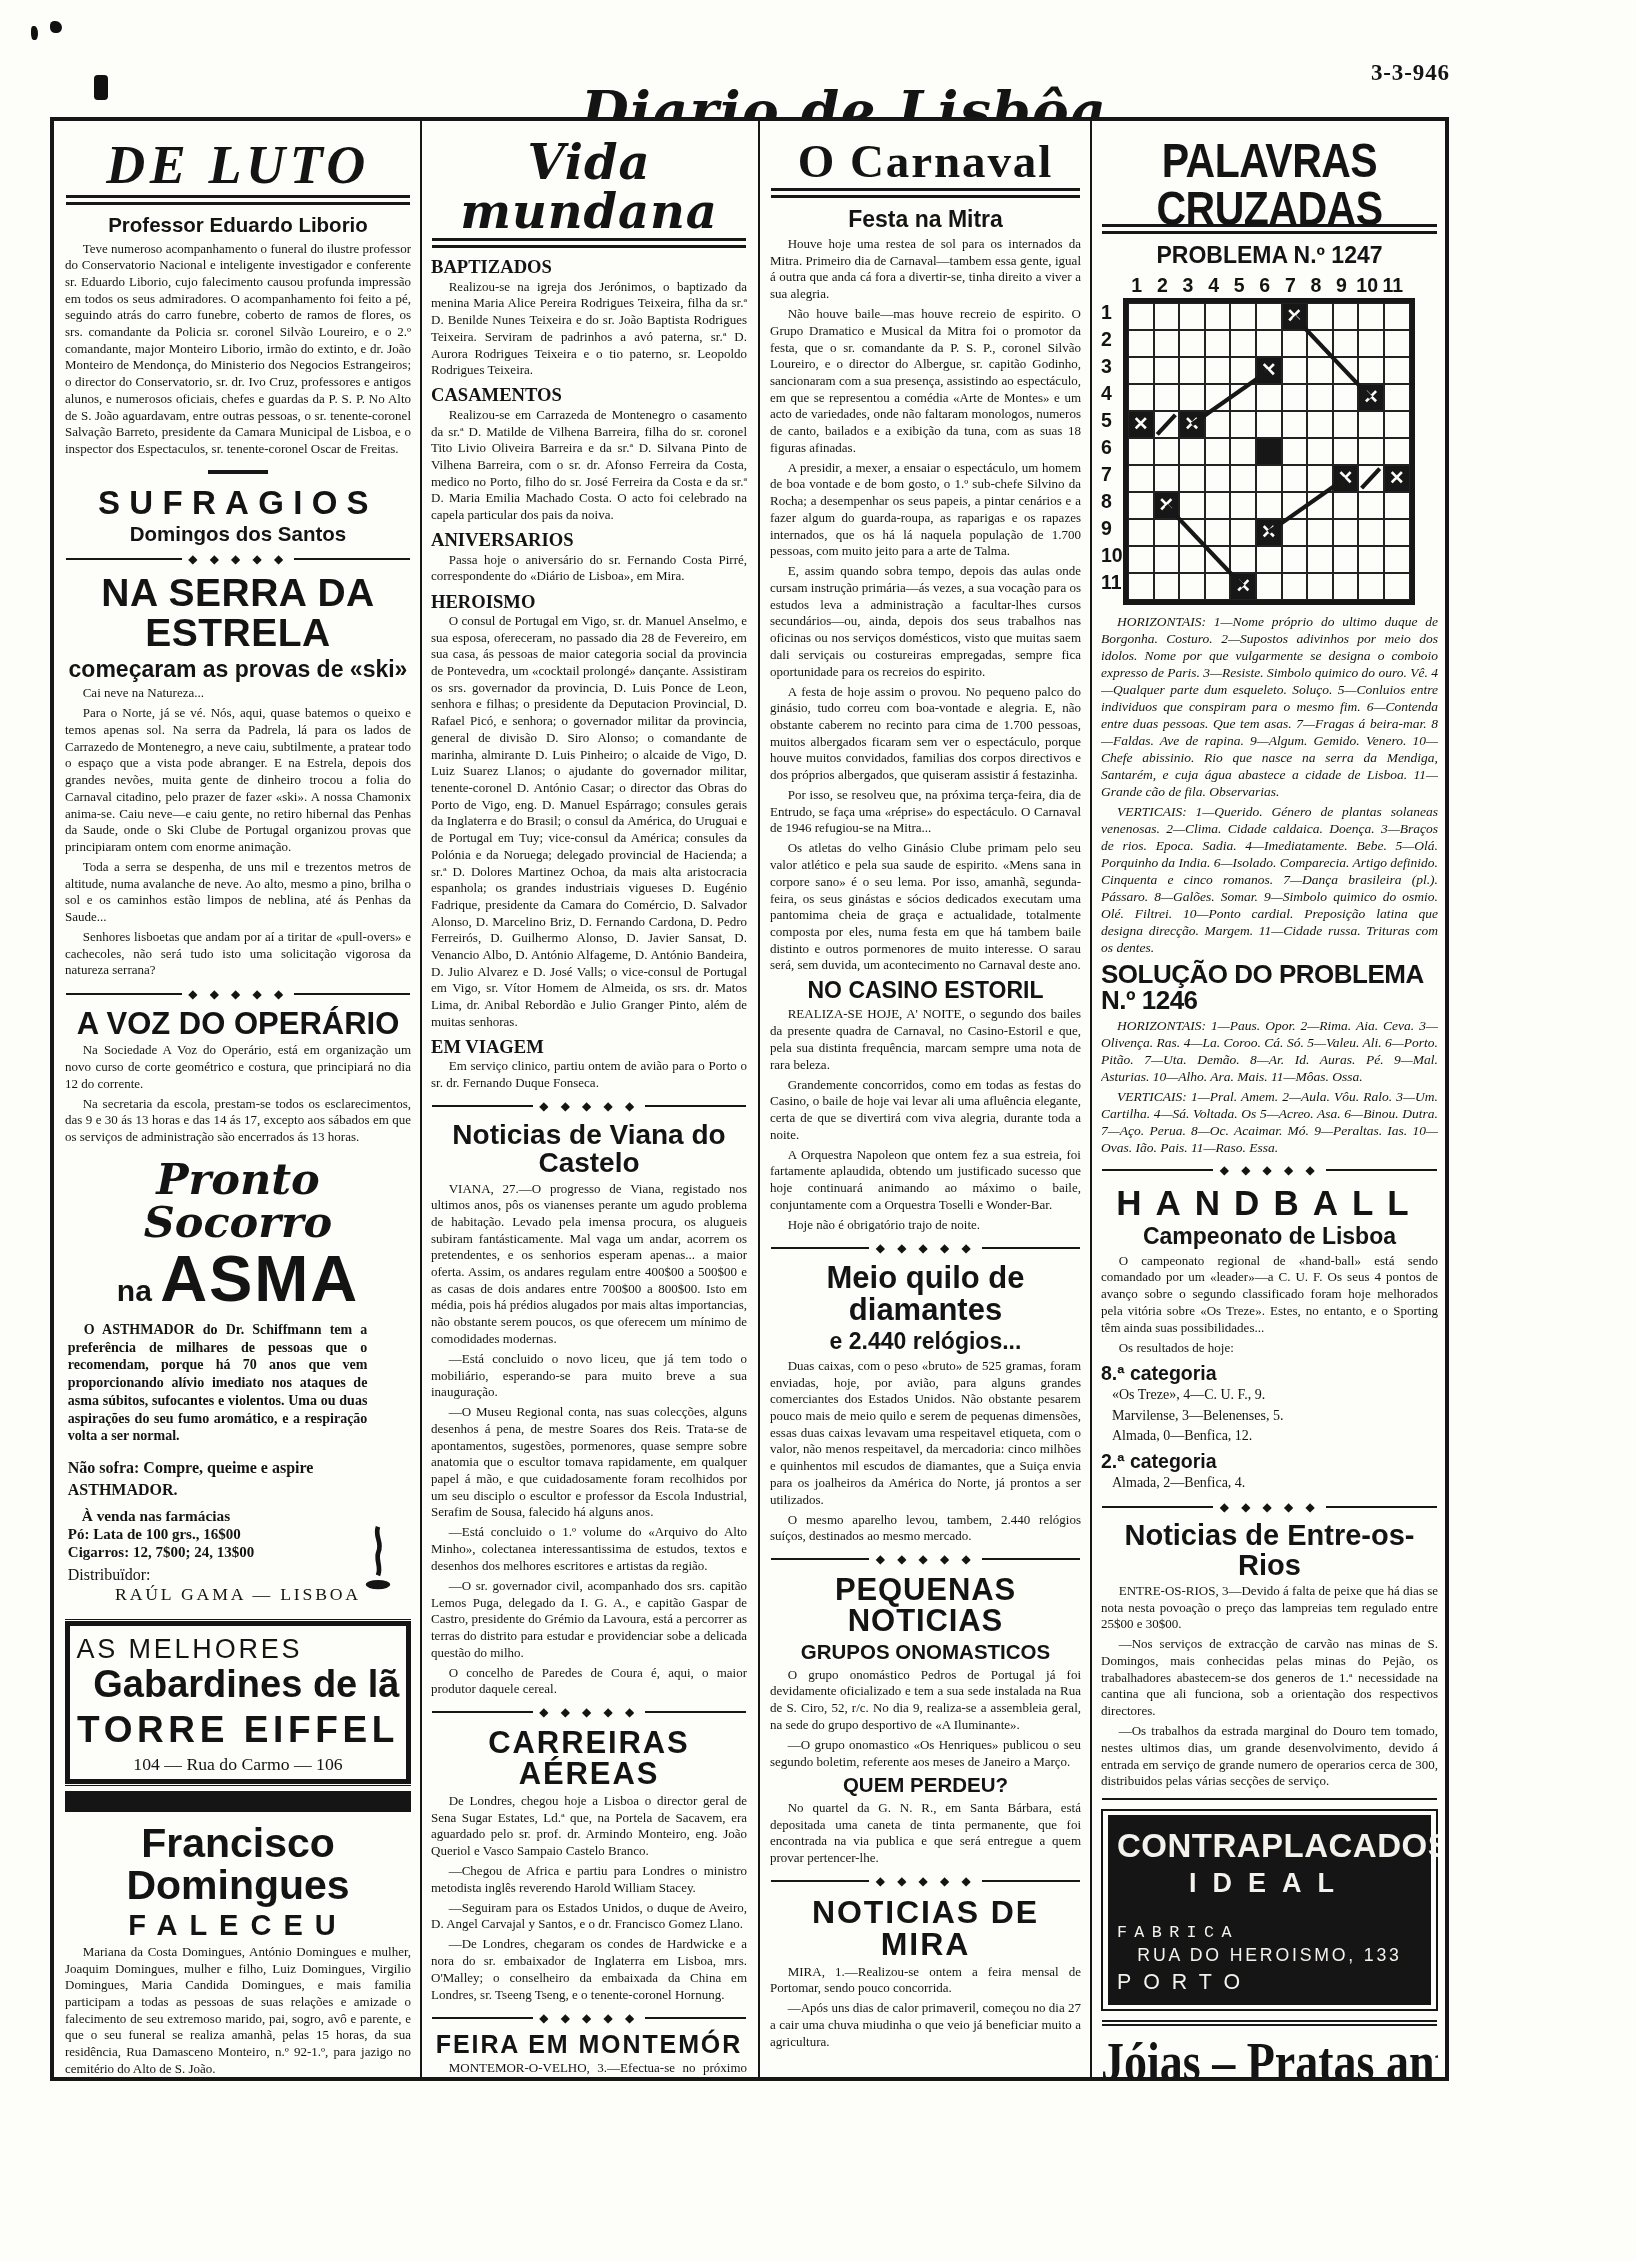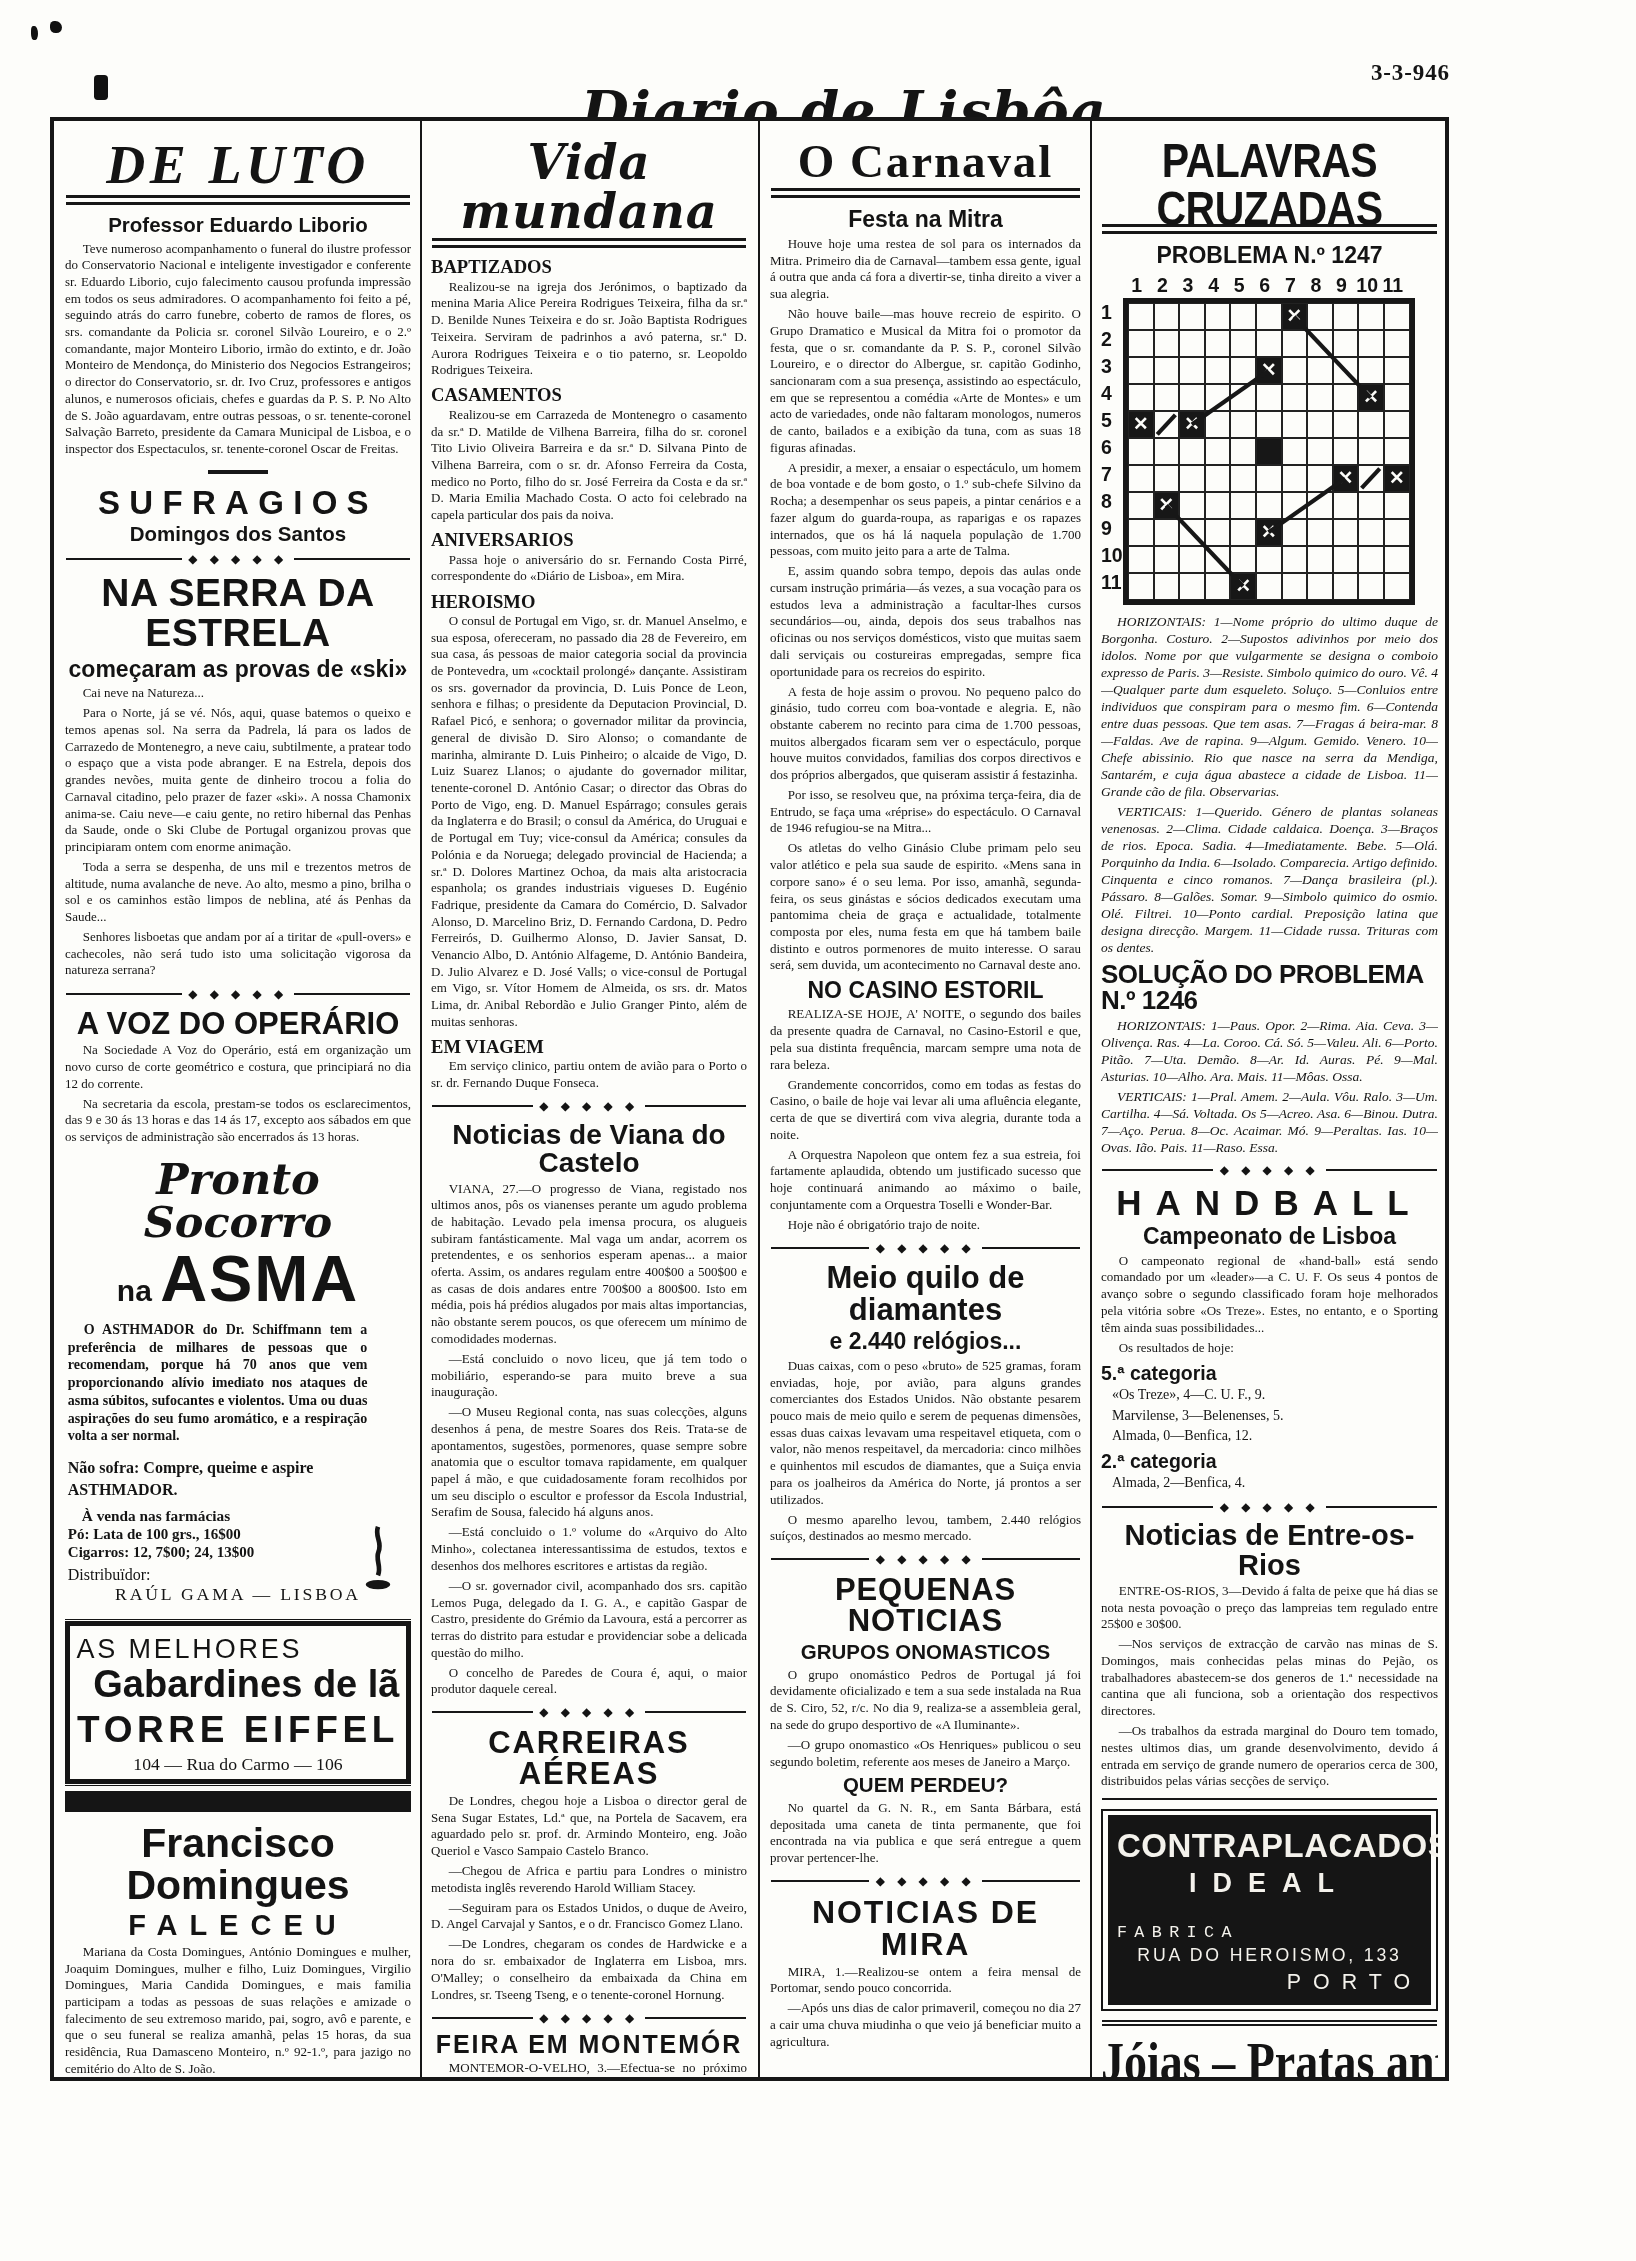--- a/index.html
+++ b/index.html
@@ -82,21 +82,21 @@
   .torre-melhores{font-family:"Liberation Sans",sans-serif;font-size:27px;letter-spacing:2.8px;}
   .torre-gab{font-family:"Liberation Sans",sans-serif;font-weight:bold;font-size:38px;text-align:right;line-height:1.05;}
   .torre-name{font-family:"Liberation Sans",sans-serif;font-weight:bold;font-size:37px;letter-spacing:4.6px;text-align:center;margin-top:3.7px;}
   .torre-addr{font-size:17.7px;text-align:center;margin-top:2.8px;}
   .ad-contra{border:2.8px solid #151515;padding:4.6px;}
   .contra-inner{background:#151515;color:#f4f2ec;padding:12px 9.3px 10.2px;}
   .contra-title{font-family:"Liberation Sans",sans-serif;font-weight:bold;font-size:33px;text-align:center;letter-spacing:0.5px;}
   .contra-ideal{font-family:"Liberation Sans",sans-serif;font-weight:bold;font-size:27px;text-align:center;letter-spacing:16px;margin-top:2.8px;}
   .contra-fab{font-family:Liberation Mono, monospace;font-size:16.7px;letter-spacing:7.4px;margin-top:24px;}
   .contra-rua{font-family:"Liberation Sans",sans-serif;font-size:17.7px;letter-spacing:2.8px;text-align:center;margin-top:2.8px;}
-  .contra-porto{font-family:"Liberation Sans",sans-serif;font-size:21.4px;letter-spacing:12px;text-align:right;margin-top:3.7px;}
+  .contra-porto{font-family:"Liberation Sans",sans-serif;font-size:21.4px;letter-spacing:12px;text-align:left;margin-top:3.7px;}
   .joias-title{font-family:"Liberation Serif",serif;font-weight:bold;font-size:46px;text-align:center;line-height:1;transform:scaleY(1.2);transform-origin:top;margin-bottom:12px;white-space:nowrap;}
   
   .cw-wrap{margin:6.5px 0 9.3px;}
   .cw-cols{display:flex;margin-left:23px;}
   .cw-cols span{width:25.6px;text-align:center;font-family:"Liberation Sans",sans-serif;font-weight:bold;font-size:19.5px;}
   .cw-mid{display:flex;margin-top:1.9px;}
   .cw-rows{display:flex;flex-direction:column;width:23px;}
   .cw-rows span{height:27px;line-height:27px;text-align:left;font-family:"Liberation Sans",sans-serif;font-weight:bold;font-size:19.5px;}
   .cw-grid{position:relative;border:4.2px solid #171717;outline:1.4px solid #171717;outline-offset:0.9px;background:#fdfdfa;}
   .cw-row{display:flex;}
@@ -435,21 +435,21 @@
       <h2 class="hl hl-solucao">SOLUÇÃO DO PROBLEMA N.º 1246</h2>
       <p class="p it">HORIZONTAIS: 1—Paus. Opor. 2—Rima. Aia. Ceva. 3—Olivença. Ras. 4—La. Coroo. Cá. Só. 5—Valeu. Ali. 6—Porto. Pitão. 7—Uta. Demão. 8—Ar. Id. Auras. Pé. 9—Mal. Asturias. 10—Alho. Ara. Mais. 11—Môas. Ossa.</p>
       <p class="p it">VERTICAIS: 1—Pral. Amem. 2—Aula. Vôu. Ralo. 3—Um. Cartilha. 4—Sá. Voltada. Os 5—Acreo. Asa. 6—Binou. Dutra. 7—Aço. Perua. 8—Oc. Acaimar. Mó. 9—Peraltas. Ias. 10—Ovas. Ião. Pais. 11—Raso. Essa.</p>
       <div class="div-dia">
         <span class="orn">◆ ◆ ◆ ◆ ◆</span>
       </div>
       <h2 class="hl hl-handball">HANDBALL</h2>
       <h3 class="sh sh-sans-lg">Campeonato de Lisboa</h3>
       <p class="p ">O campeonato regional de «hand-ball» está sendo comandado por um «leader»—a C. U. F. Os seus 4 pontos de avanço sobre o segundo classificado foram hoje melhorados pela vitória sobre «Os Treze». Estes, no entanto, e o Sporting têm ainda suas possibilidades...</p>
       <p class="p ">Os resultados de hoje:</p>
-      <h3 class="sh sh-cat">5.ª categoria</h3>
+      <h3 class="sh sh-cat">8.ª categoria</h3>
       <p class="scoreline">«Os Treze», 4—C. U. F., 9.</p>
       <p class="scoreline">Marvilense, 3—Belenenses, 5.</p>
       <p class="scoreline">Almada, 0—Benfica, 12.</p>
       <h3 class="sh sh-cat">2.ª categoria</h3>
       <p class="scoreline">Almada, 2—Benfica, 4.</p>
       <div class="div-dia">
         <span class="orn">◆ ◆ ◆ ◆ ◆</span>
       </div>
       <h2 class="hl hl-entre">Noticias de Entre-os-Rios</h2>
       <p class="p ">ENTRE-OS-RIOS, 3—Devido á falta de peixe que há dias se nota nesta povoação o preço das lampreias tem regulado entre 25$00 e 30$00.</p>

